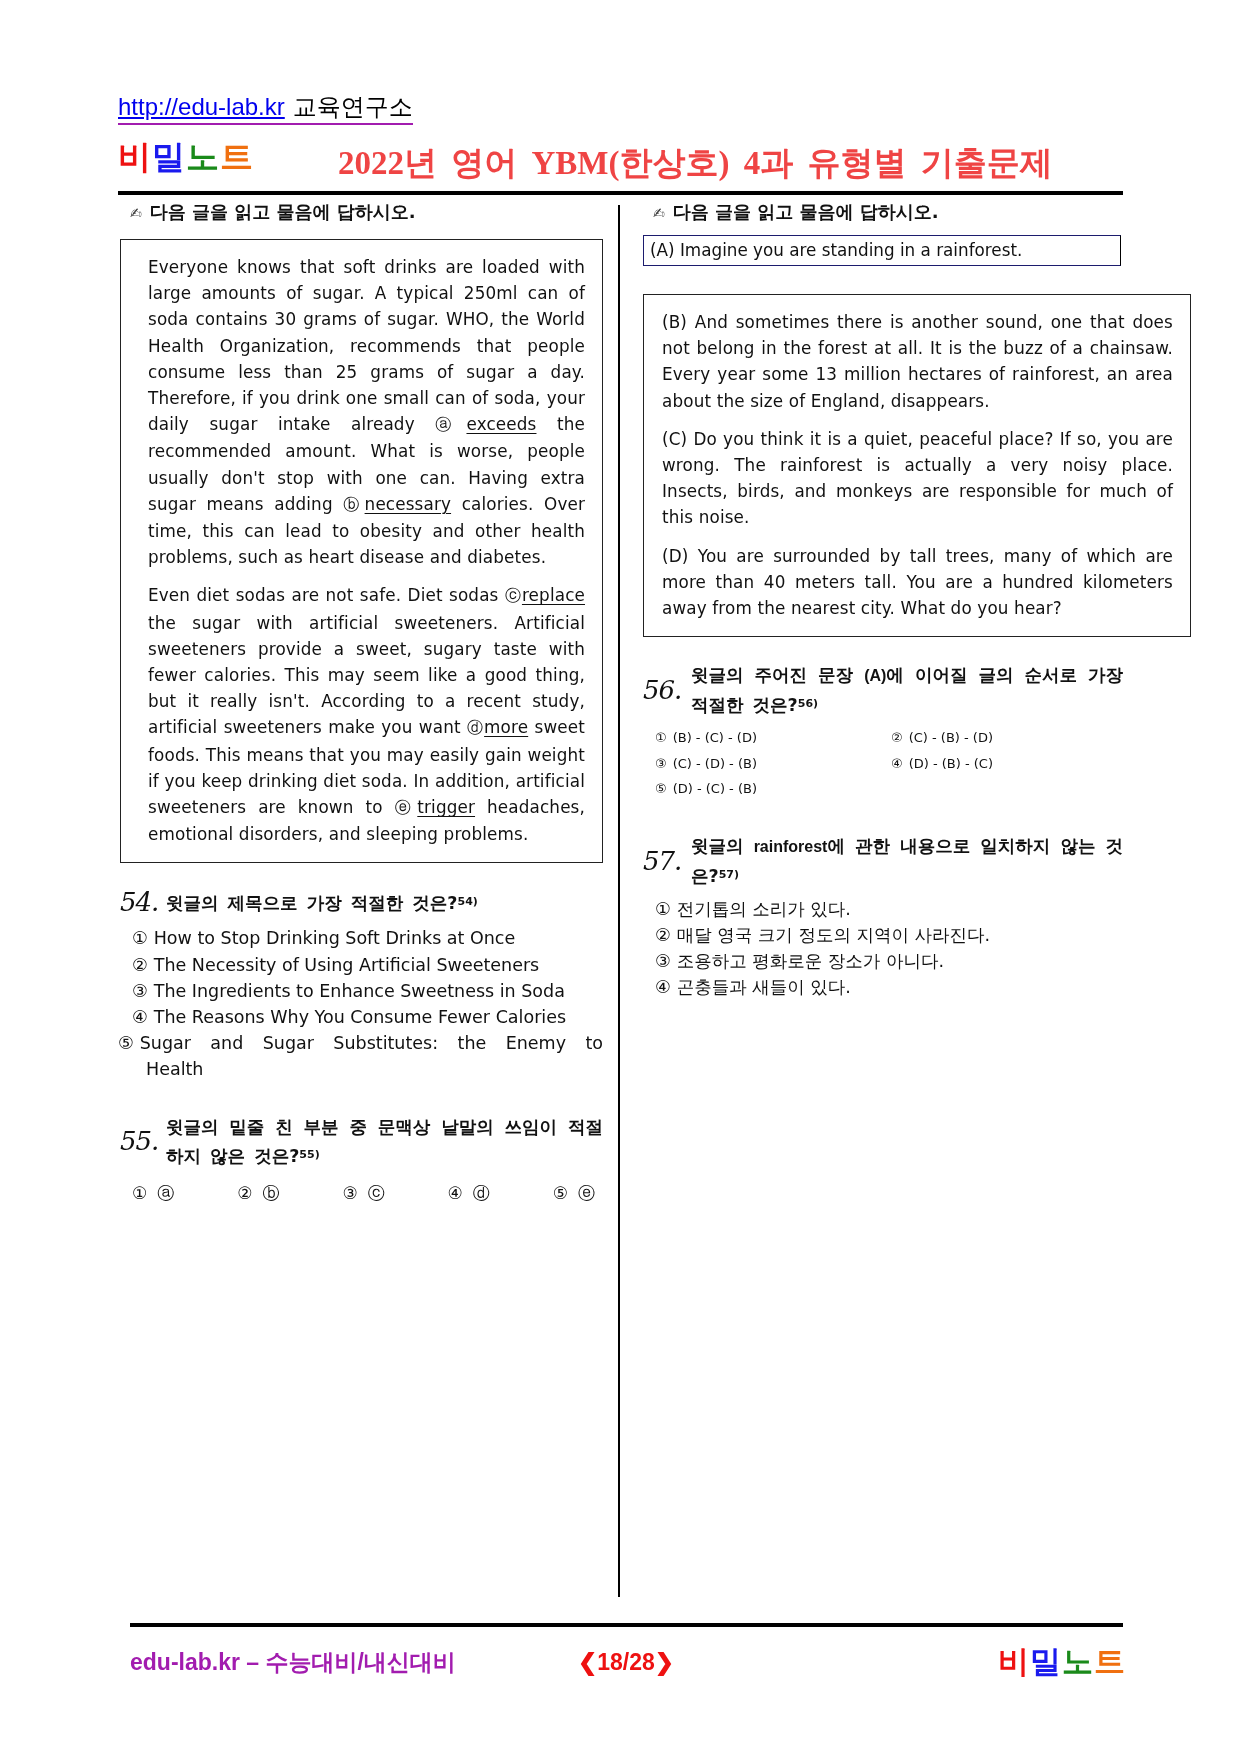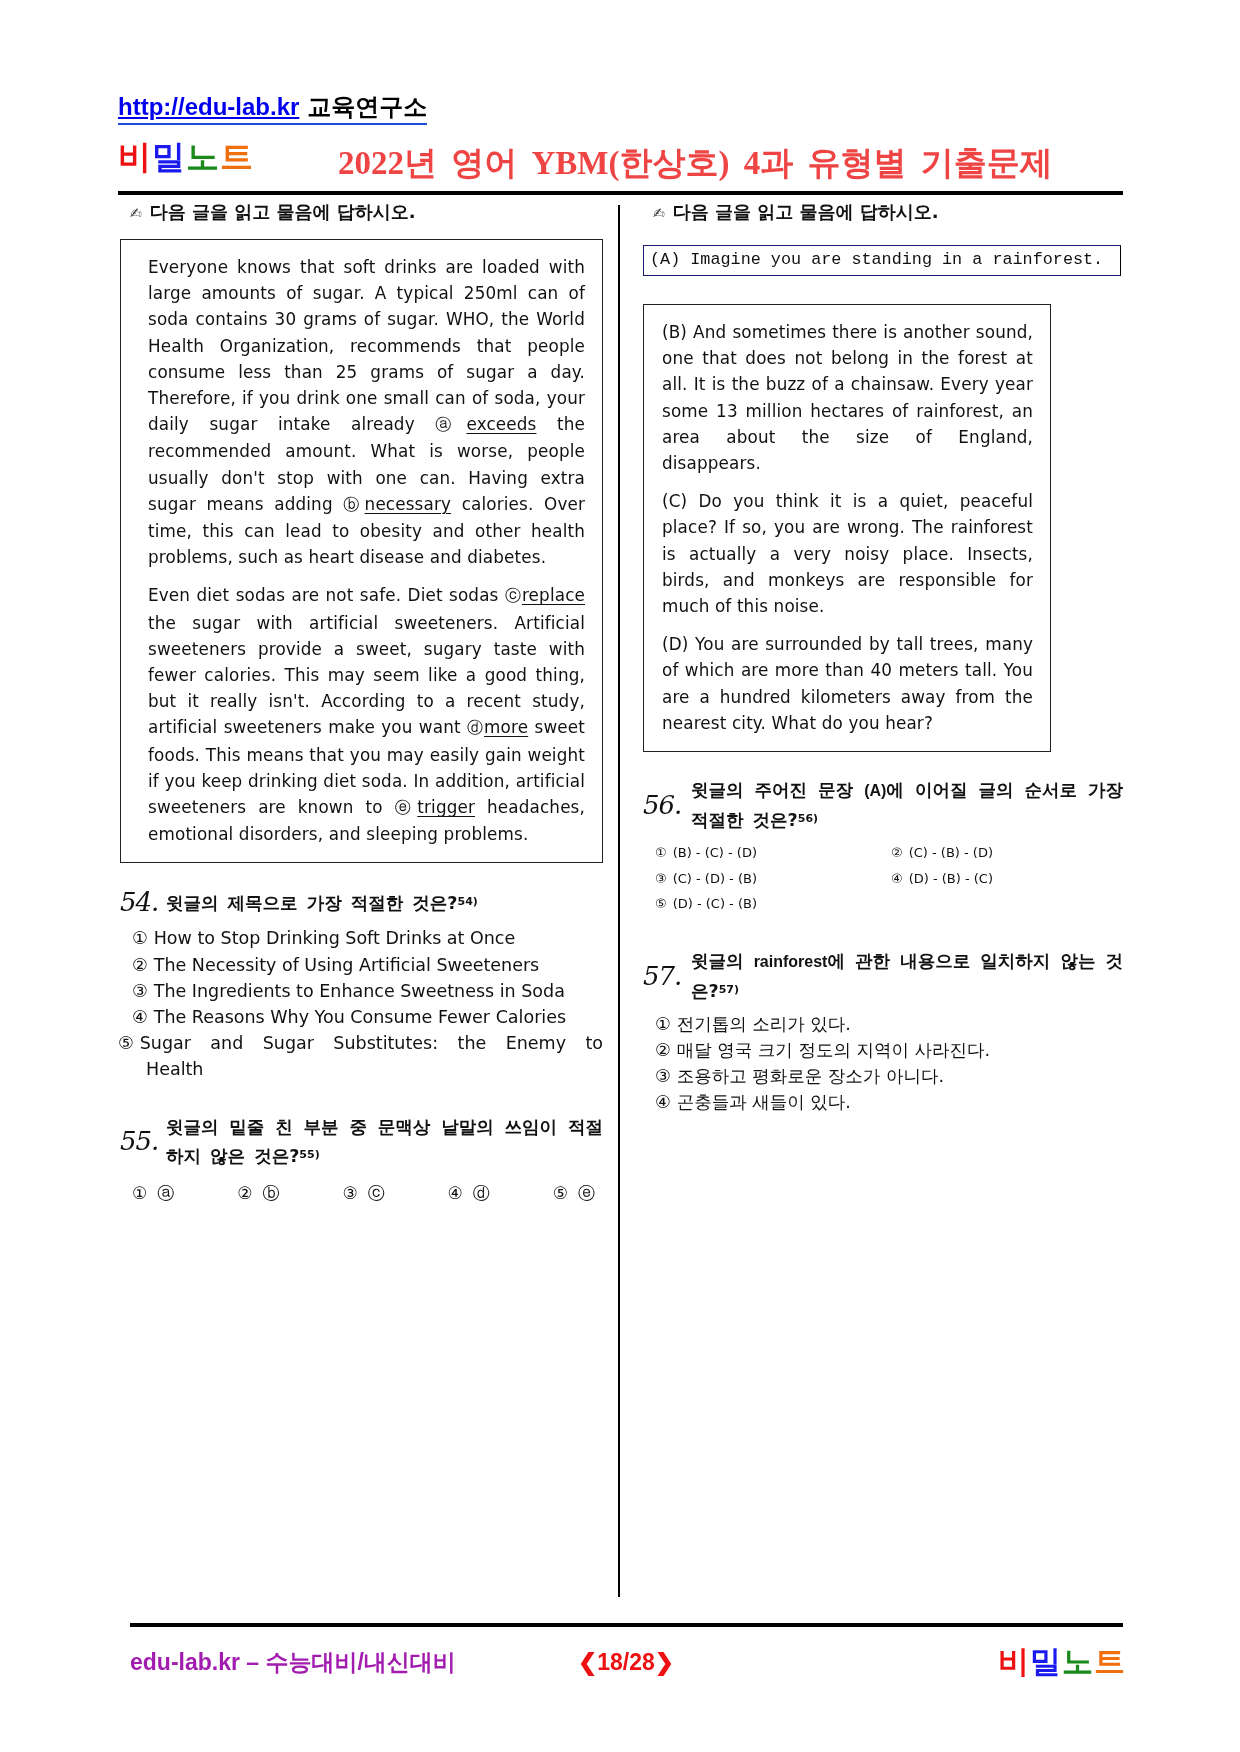--- a/index.html
+++ b/index.html
@@ -9,22 +9,22 @@
       font-family: "DejaVu Sans", sans-serif;
       color: #111111;
       overflow: hidden;
     }
     .page { position: absolute; left: 0; top: 0; width: 1240px; height: 1752px; }
 
     
     .hdr-link-row {
       position: absolute; left: 118px; top: 92px;
       font-family: "Liberation Sans", sans-serif;
-      font-weight: bold; font-size: 24px; line-height: 30px;
-      border-bottom: 2px solid #1d4ed8;
+      font-weight: normal; font-size: 24px; line-height: 30px;
+      border-bottom: 2px solid #a21caf;
       padding-bottom: 1px;
       white-space: nowrap;
     }
     .hdr-link { color: #0000ee; text-decoration: underline; }
     .hdr-inst { color: #000; margin-left: 8px; }
 
     .brand {
       font-family: "Liberation Sans", sans-serif;
       font-weight: bold; letter-spacing: 1px; white-space: nowrap;
     }
@@ -177,23 +177,23 @@
         <div class="opt"><span class="num">⑤</span><span>ⓔ</span></div>
       </div>
     </div>
   </div>
 
   <div class="col col-right">
     <div class="instr">
       <span class="pen">✍</span><span>다음 글을 읽고 물음에 답하시오.</span>
     </div>
 
-    <div class="box-a" style="margin-top:20px;font-family:Liberation Mono, monospace;">(A) Imagine you are standing in a rainforest.</div>
-
-    <div class="passage" style="margin-top:28px; width:408px;">
+    <div class="box-a" style="margin-top:10px;">(A) Imagine you are standing in a rainforest.</div>
+
+    <div class="passage" style="margin-top:28px; width:548px;">
       <p>(B) And sometimes there is another sound, one that does not belong in the forest at all. It is the buzz of a chainsaw. Every year some 13 million hectares of rainforest, an area about the size of England, disappears.</p>
       <p>(C) Do you think it is a quiet, peaceful place? If so, you are wrong. The rainforest is actually a very noisy place. Insects, birds, and monkeys are responsible for much of this noise.</p>
       <p>(D) You are surrounded by tall trees, many of which are more than 40 meters tall. You are a hundred kilometers away from the nearest city. What do you hear?</p>
     </div>
 
     <div class="q" style="margin-top:24px;">
       <div class="q-head">
         <span class="q-num">56.</span>
         <span class="q-text" style="margin-left:-7px;"><span>윗글의 주어진 문장 </span><span class="q-eng">(A)</span><span>에 이어질 글의 순서로 가장 적절한 것은?</span><sup>56)</sup></span>
       </div>

